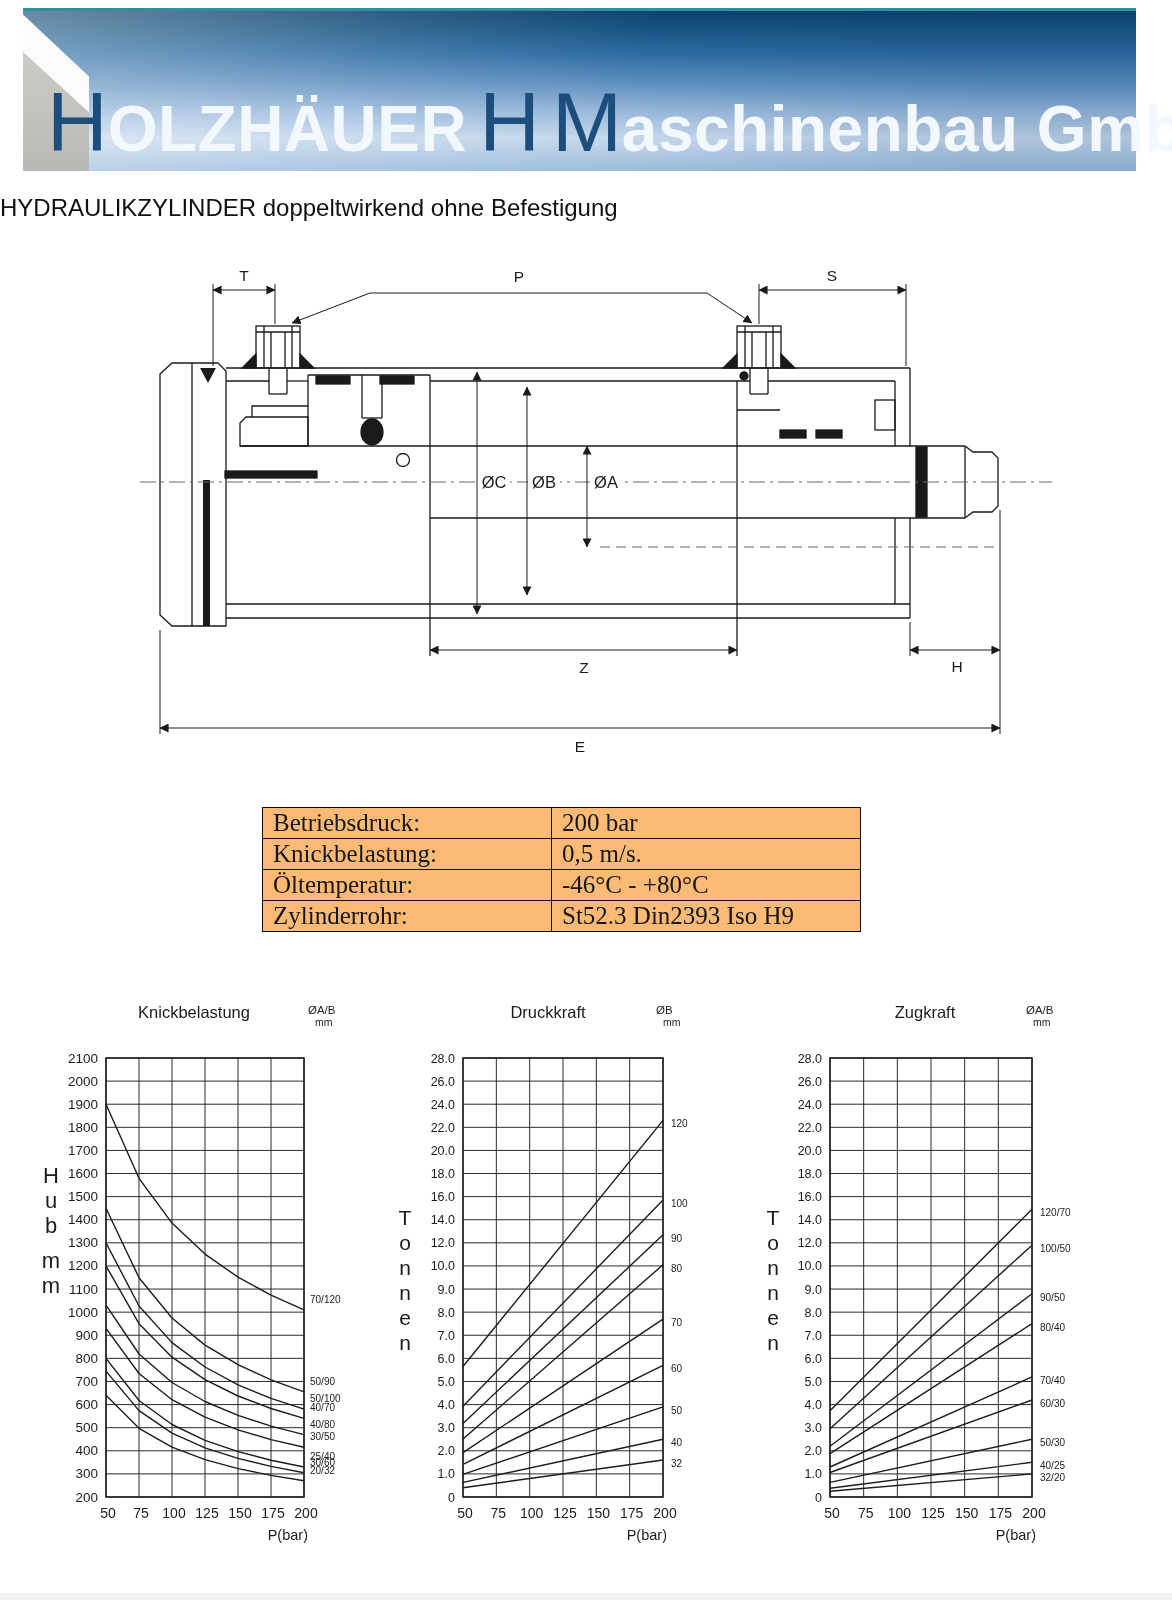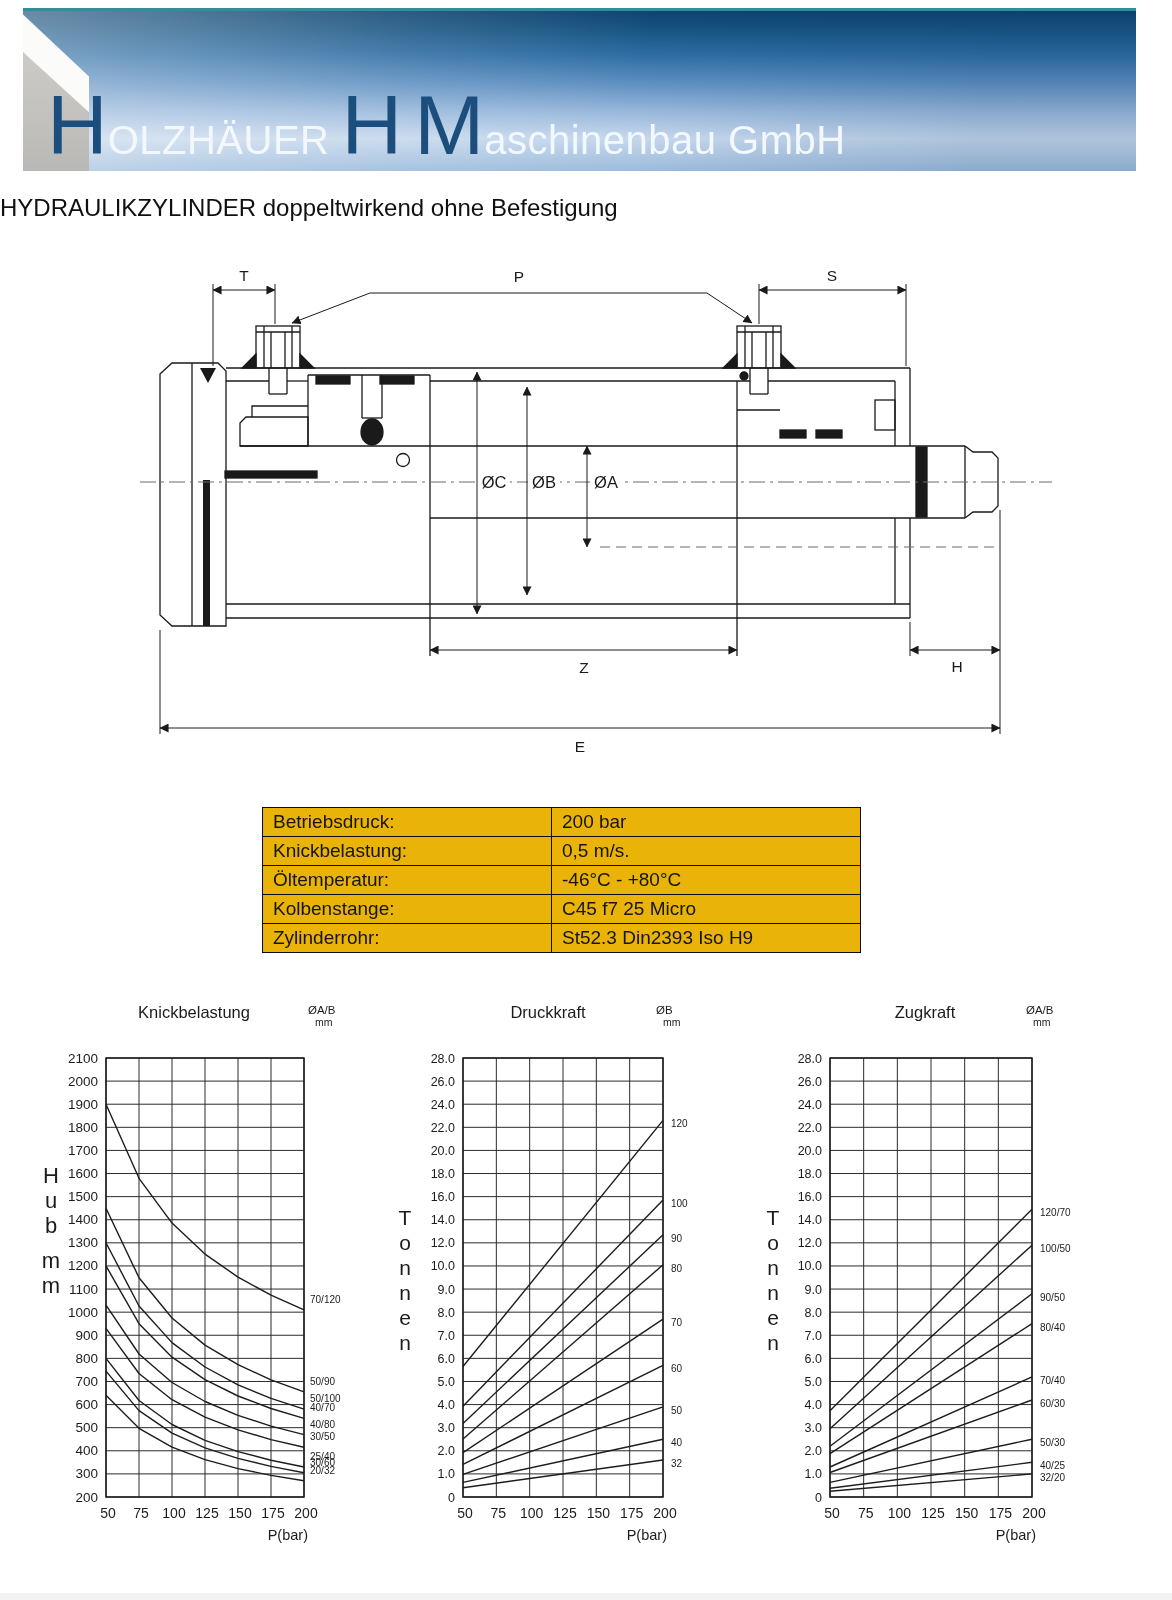--- a/index.html
+++ b/index.html
@@ -24,36 +24,36 @@
     background:linear-gradient(180deg,#d2d1ce 0%,#c4c3c0 60%,#b9b8b4 100%);
     clip-path:polygon(0 27%, 100% 64%, 100% 100%, 0 100%);}
   .logo-line{
     position:absolute;left:24px;bottom:12px;display:flex;align-items:baseline;white-space:pre;
   }
   .logo-initial{
     font-size:84px;line-height:0.8;color:#1c4e7d;font-weight:400;margin-left:12px;
   }
   .logo-initial:first-child{margin-left:0;}
   .logo-rest{
-    font-size:40px;line-height:0.9;color:#f3f8fe;font-weight:400;letter-spacing:0.5px;
+    font-size:64px;line-height:0.9;color:#f3f8fe;font-weight:700;letter-spacing:0.5px;
   }
   
   .doc-title{
     position:absolute;left:0;top:194px;width:1130px;text-align:left;
     font-size:24px;color:#101010;
   }
   
   .drawing{position:absolute;left:140px;top:260px;}
   .drawing text{font-family:"Liberation Sans",sans-serif;fill:#1a1a1a;}
   
   .spec-table{position:absolute;left:262px;top:807px;}
   .spec-table table{border-collapse:collapse;}
   .spec-table td{
-    border:1.8px solid #0d0d0d;font-size:19px;color:#151515;
-    height:26px;padding:1px 10px;vertical-align:middle;background:#eab308;
+    border:1.8px solid #0d0d0d;font-size:25px;color:#151515;
+    height:26px;padding:1px 10px;vertical-align:middle;background:#fdba74;font-family:Liberation Serif, serif;
   }
   .spec-table td.k{width:268px;}
   .spec-table td.v{width:288px;}
   
   .charts{position:absolute;left:0;top:990px;}
   .charts text{font-family:"Liberation Sans",sans-serif;fill:#1c1c1c;}
   .footer-strip{position:absolute;left:0;bottom:0;width:100%;height:7px;background:#f2f2f1;}
 </style>
 </head>
 <body>
@@ -211,24 +211,20 @@
             <td class="k">Betriebsdruck:</td>
             <td class="v">200 bar</td>
           </tr>
           <tr>
             <td class="k">Knickbelastung:</td>
             <td class="v">0,5 m/s.</td>
           </tr>
           <tr>
             <td class="k">Öltemperatur:</td>
             <td class="v">-46°C - +80°C</td>
-          </tr>
-          <tr>
-            <td class="k">Kolbenstange:</td>
-            <td class="v">C45 f7 25 Micro</td>
           </tr>
           <tr>
             <td class="k">Zylinderrohr:</td>
             <td class="v">St52.3 Din2393 Iso H9</td>
           </tr>
         </tbody>
     </table>
   </div>
 
   <svg class="charts" id="charts-svg" width="1172" height="580" viewBox="0 0 1172 580">

